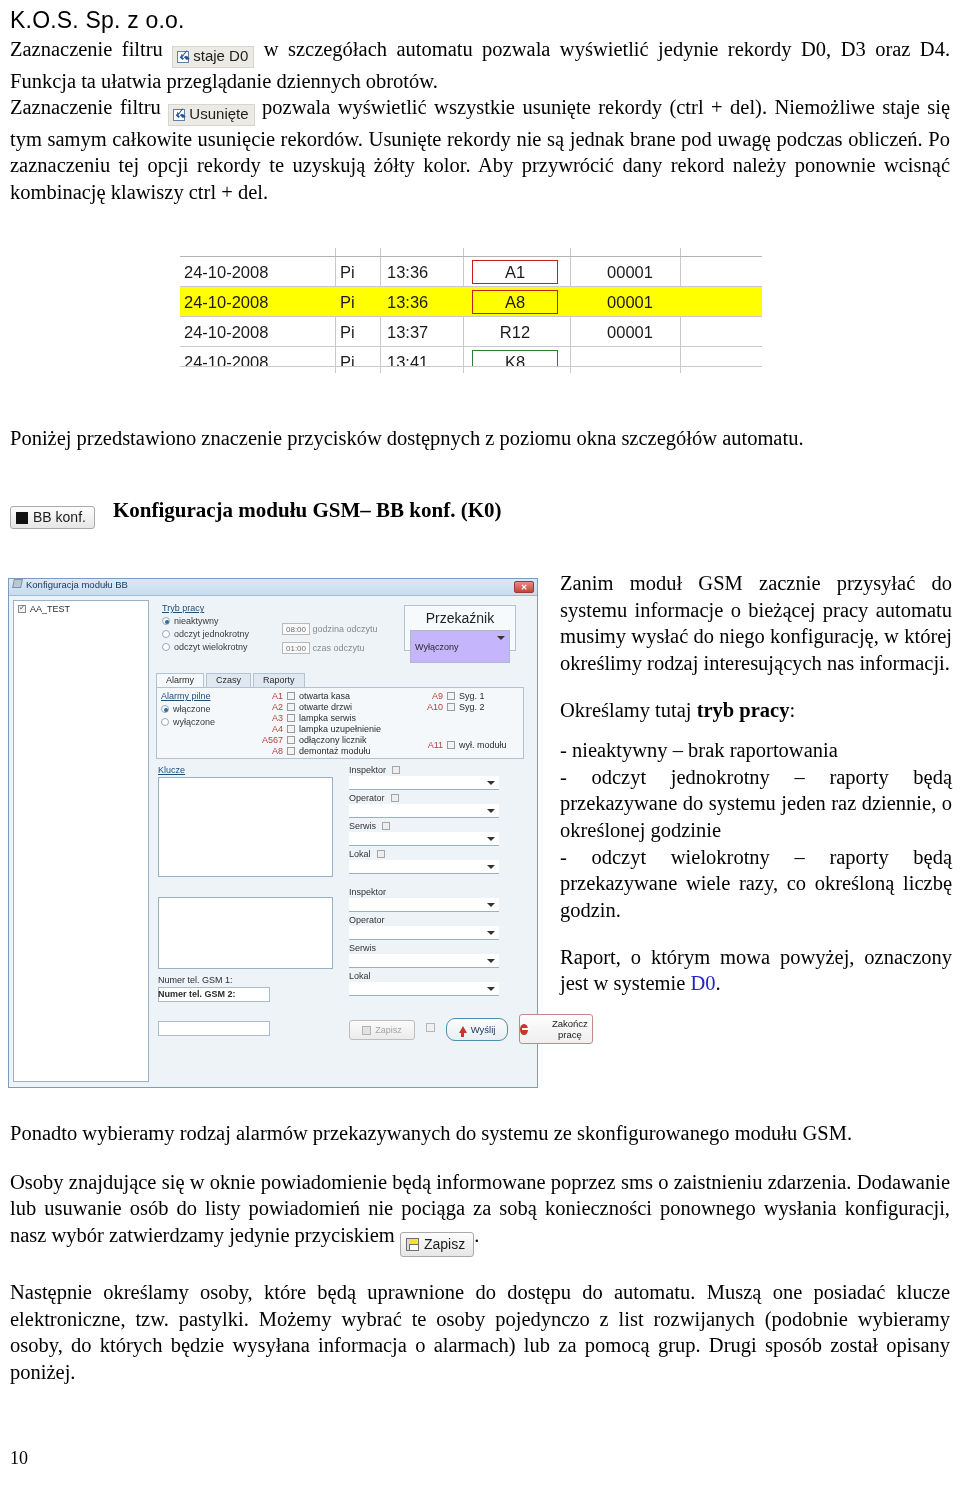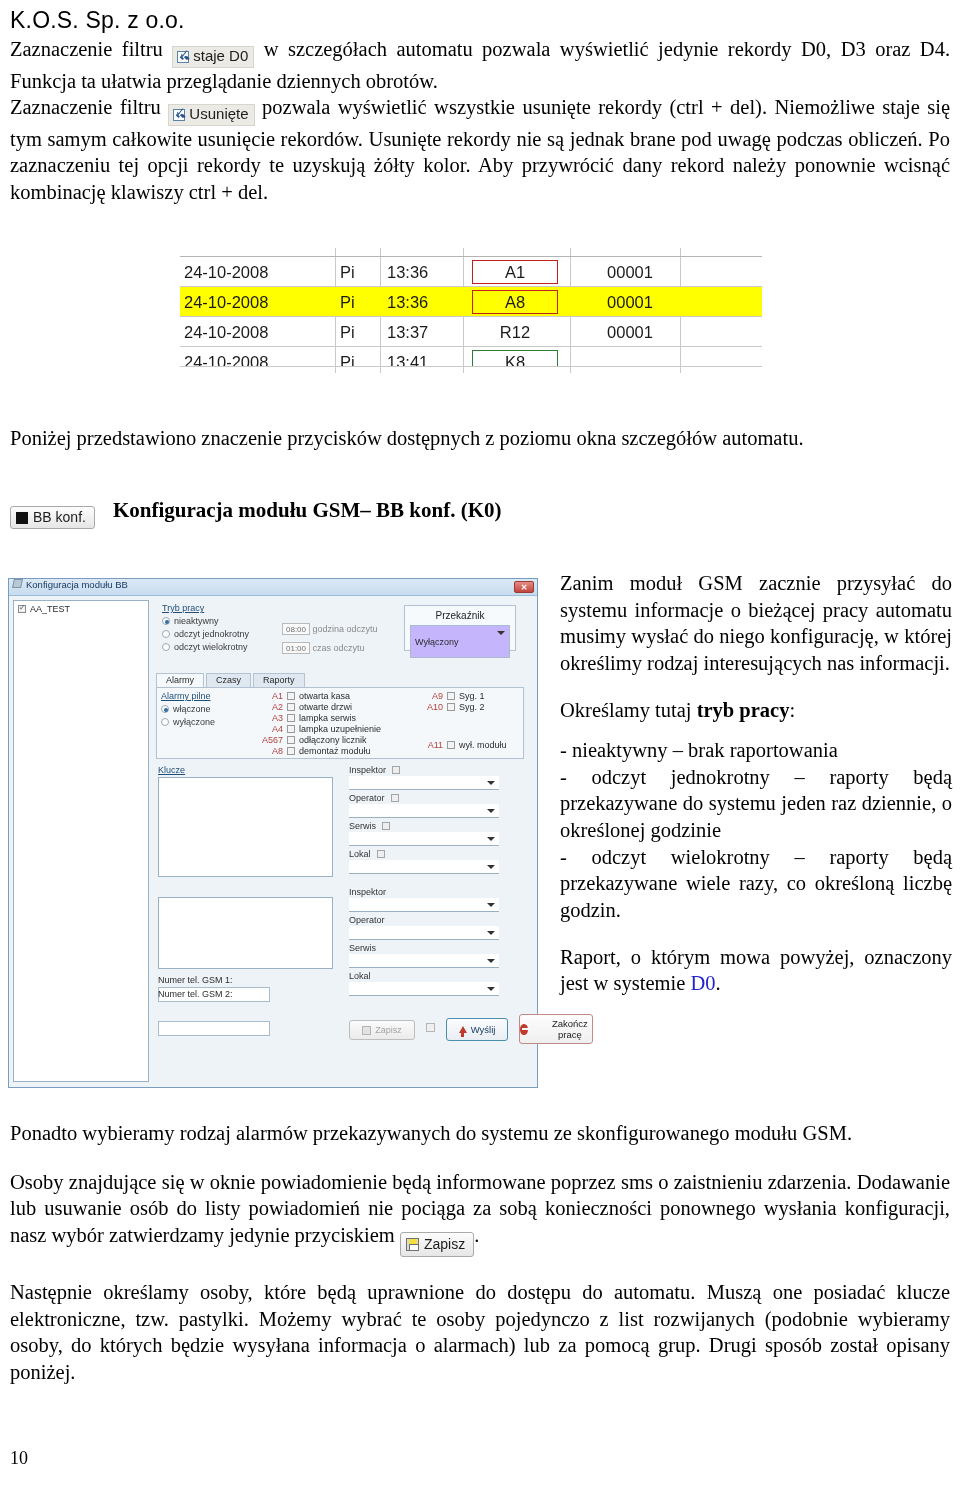--- a/index.html
+++ b/index.html
@@ -156,21 +156,21 @@
   .rd { width:8px;height:8px;border-radius:50%;border:1px solid #9aa7b4;background:#fff;margin-right:4px; position:relative;}
   .rd.on::after{content:"";position:absolute;left:2px;top:2px;width:4px;height:4px;border-radius:50%;background:#2d6ca8;}
 
   .timebox { width:28px;height:12px;border:1px solid #b9b9b9;background:#fafafa;display:inline-block;text-align:center;line-height:11px;font-size:8px;color:#6e6e6e;}
   .time-lbl { color:#8a8a8a; font-size:9px; }
 
   .relay {
     position:absolute; left:250px; top:6px; width:112px; height:46px;
     border:1px solid #b2c2d2; background:#f7fafc;
   }
-  .relay .hd { text-align:center; font-size:10px; color:#222; margin-top:4px;}
+  .relay .hd { text-align:center; font-size:14px; color:#222; margin-top:4px;}
   .relay .dd {
     margin:4px 5px 0 5px; height:33px; background:#c4b5fd; border:1px solid #a9bccd;
     display:flex; align-items:center; padding-left:4px; font-size:9px; position:relative;
   }
   .relay .dd .arw{position:absolute;right:4px;top:5px;border-left:4px solid transparent;border-right:4px solid transparent;border-top:4px solid #333;}
 
   .tabs { position:absolute; left:2px; top:74px; width:368px; height:15px; display:flex; }
   .tab { border:1px solid #b4c3d1; border-bottom:none; background:#dfe8f0; padding:1px 9px; font-size:9px; color:#2b2b2b; margin-right:2px; }
   .tab.active { background:#f6f9fb; }
 
@@ -182,39 +182,39 @@
   .a-cb { width:8px;height:8px;border:1px solid #9a9a9a;background:#f4f4f4;margin-right:4px;}
   .a-col2 { position:absolute; right:4px; top:3px; width:100px; }
 
   .klucze-lbl { position:absolute; left:4px; top:166px; }
   .klucze-box { position:absolute; left:4px; top:178px; width:175px; height:100px; background:#fff; border:1px solid #9ab0c4; }
   .pow-lbl { position:absolute; left:4px; top:286px;margin-top:45px; }
   .pow-box { position:absolute; left:4px; top:298px; width:175px; height:72px; background:#fff; border:1px solid #9ab0c4; }
 
   .tel1-lbl { position:absolute; left:4px; top:376px; }
   .tel1-box { position:absolute; left:4px; top:388px; width:112px; height:15px; background:#fff;border:1px solid #a9bccd; }
-  .tel2-lbl { position:absolute; left:4px; top:390px; }
+  .tel2-lbl { position:absolute; left:4px; top:390px;font-weight:bold; }
   .tel2-box { position:absolute; left:4px; top:422px; width:112px; height:15px; background:#fff;border:1px solid #a9bccd; }
 
   .ddgroup { position:absolute; width:150px; }
   .dd-lbl { font-size:9px; color:#333; display:flex; align-items:center; }
   .dd-lbl .cbx { width:8px;height:8px;border:1px solid #a5a5a5;background:#eee;margin-left:6px; }
   .dd-ctl { height:14px; background:#fff; border-bottom:1px solid #9ab0c4; position:relative; margin-top:1px; }
   .dd-ctl .arw { position:absolute; right:4px; top:5px; border-left:4px solid transparent;border-right:4px solid transparent;border-top:4px solid #333; }
 
   .btn-save {
     position:absolute; left:195px; top:421px; width:66px;height:20px;
     background:linear-gradient(#fbfbfb,#ebebeb); border:1px solid #bdbdbd; border-radius:3px;
     display:flex; align-items:center; justify-content:center; gap:4px; color:#a3a3a3; font-size:9px;
   }
   .btn-save .flp{width:9px;height:9px;background:#e2e2e2;border:1px solid #b3b3b3;}
   .small-cb { position:absolute; left:272px; top:424px; width:9px;height:9px;border:1px solid #b6b6b6;background:#f0f0f0; }
   .btn-send {
     position:absolute; left:292px; top:419px; width:62px;height:23px;
-    background:linear-gradient(#fbfcfd,#e8eef3); border:1px solid #4a8fae; border-radius:3px;
+    background:linear-gradient(#fbfcfd,#e8eef3); border:1px solid #4a8fae; border-radius:9px;
     display:flex;align-items:center;justify-content:center;gap:4px;font-size:9.5px;color:#15375e;
   }
   .btn-send .up { width:0;height:0;border-left:4px solid transparent;border-right:4px solid transparent;border-bottom:7px solid #c0392b; position:relative;}
   .btn-send .up::after{content:"";position:absolute;left:-1.5px;top:7px;width:3px;height:4px;background:#c0392b;}
   .btn-end {
     position:absolute; left:365px; top:415px; width:74px;height:30px;
     background:linear-gradient(#fdfdfd,#efefef); border:1px solid #c08b86; border-radius:3px;
     display:flex;align-items:center;justify-content:center;gap:20px;font-size:9.5px;color:#1a1a1a; text-align:center;
   }
   .btn-end .stop{width:11px;height:11px;border-radius:50%;background:#c0392b;position:relative;}

